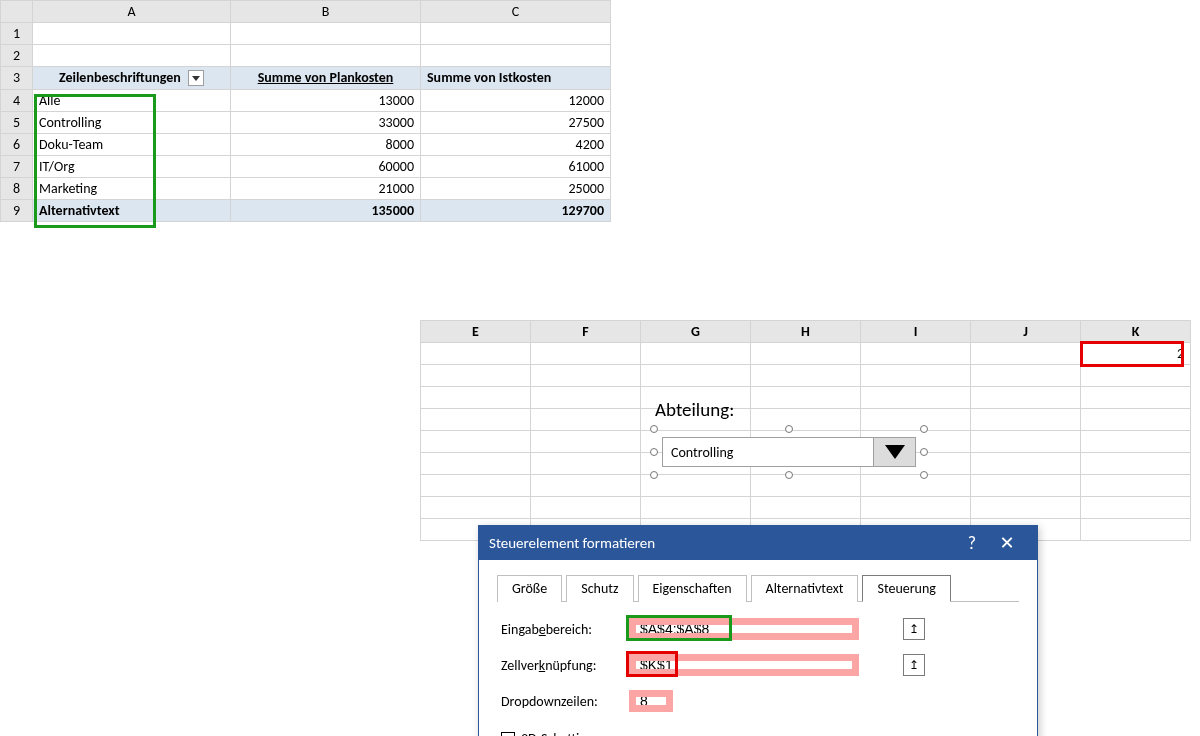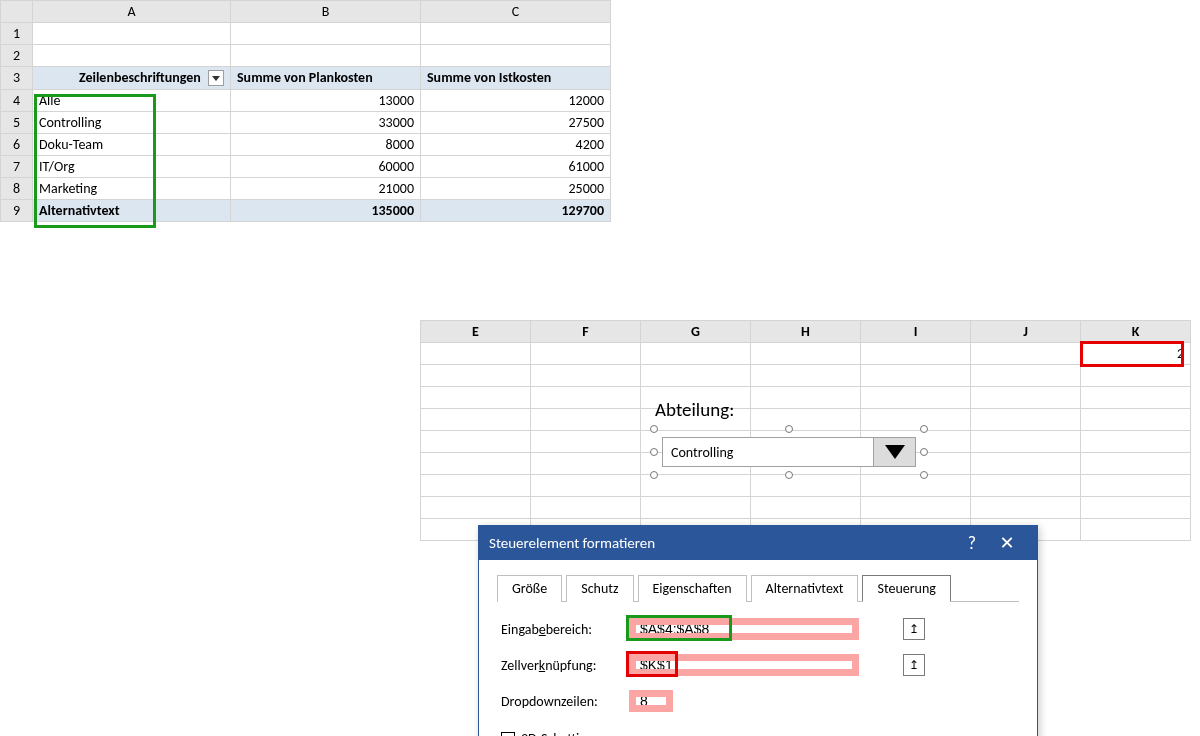--- a/index.html
+++ b/index.html
@@ -8,21 +8,21 @@
 
 .sheet { position: relative; border-collapse: collapse; }
 .sheet td, .sheet th { border: 1px solid #d4d4d4; background: #fff; padding: 2px 6px; }
 .sheet .colhead { background: #e6e6e6; text-align: center; font-weight: normal; height: 22px; }
 .sheet .rowhead { background: #e6e6e6; text-align: center; font-weight: normal; width: 32px; }
 .sheet .corner { background: #e6e6e6; width: 32px; }
 .col-a { width: 198px; }
 .col-b { width: 190px; text-align: right; }
 .col-c { width: 190px; text-align: right; }
 
-.pivot-head { background: #dce6f1 !important; font-weight: bold; text-align: right; }
+.pivot-head { background: #dce6f1 !important; font-weight: bold; text-align: center; }
 .pivot-head.right { text-align: right; }
 .pivot-total td { background: #dce6f1 !important; font-weight: bold; }
 .pivot-total .col-b, .pivot-total .col-c { text-align: right; padding-left: 31px; }
 
 .filter-btn { display: inline-block; width: 16px; height: 16px; border: 1px solid #9e9e9e; background: #fff; vertical-align: middle; position: relative; top: -1px; margin-left: 4px; }
 .filter-btn::after { content: ""; position: absolute; left: 3px; top: 5px; border-left: 4px solid transparent; border-right: 4px solid transparent; border-top: 5px solid #333; }
 
 .hl-green { position: absolute; border: 3px solid #1a9a1a; pointer-events: none; }
 .hl-red { position: absolute; border: 3px solid #e40000; pointer-events: none; z-index: 5; }
 
@@ -89,21 +89,21 @@
     <td class="col-a"></td>
     <td class="col-b"></td>
     <td class="col-c"></td>
   </tr>
   <tr>
     <th class="rowhead">3</th>
     <td class="col-a pivot-head">
       <span>Zeilenbeschriftungen</span>
       <span class="filter-btn"></span>
     </td>
-    <td class="col-b pivot-head right" style="text-align:left;">Summe von Plankosten</td>
+    <td class="col-b pivot-head right" style="text-align:center;text-decoration:underline;">Summe von Plankosten</td>
     <td class="col-c pivot-head right" style="text-align:left;">Summe von Istkosten</td>
   </tr>
   <tr>
     <th class="rowhead">4</th>
     <td class="col-a">Alle</td>
     <td class="col-b">13000</td>
     <td class="col-c">12000</td>
   </tr>
   <tr>
     <th class="rowhead">5</th>

